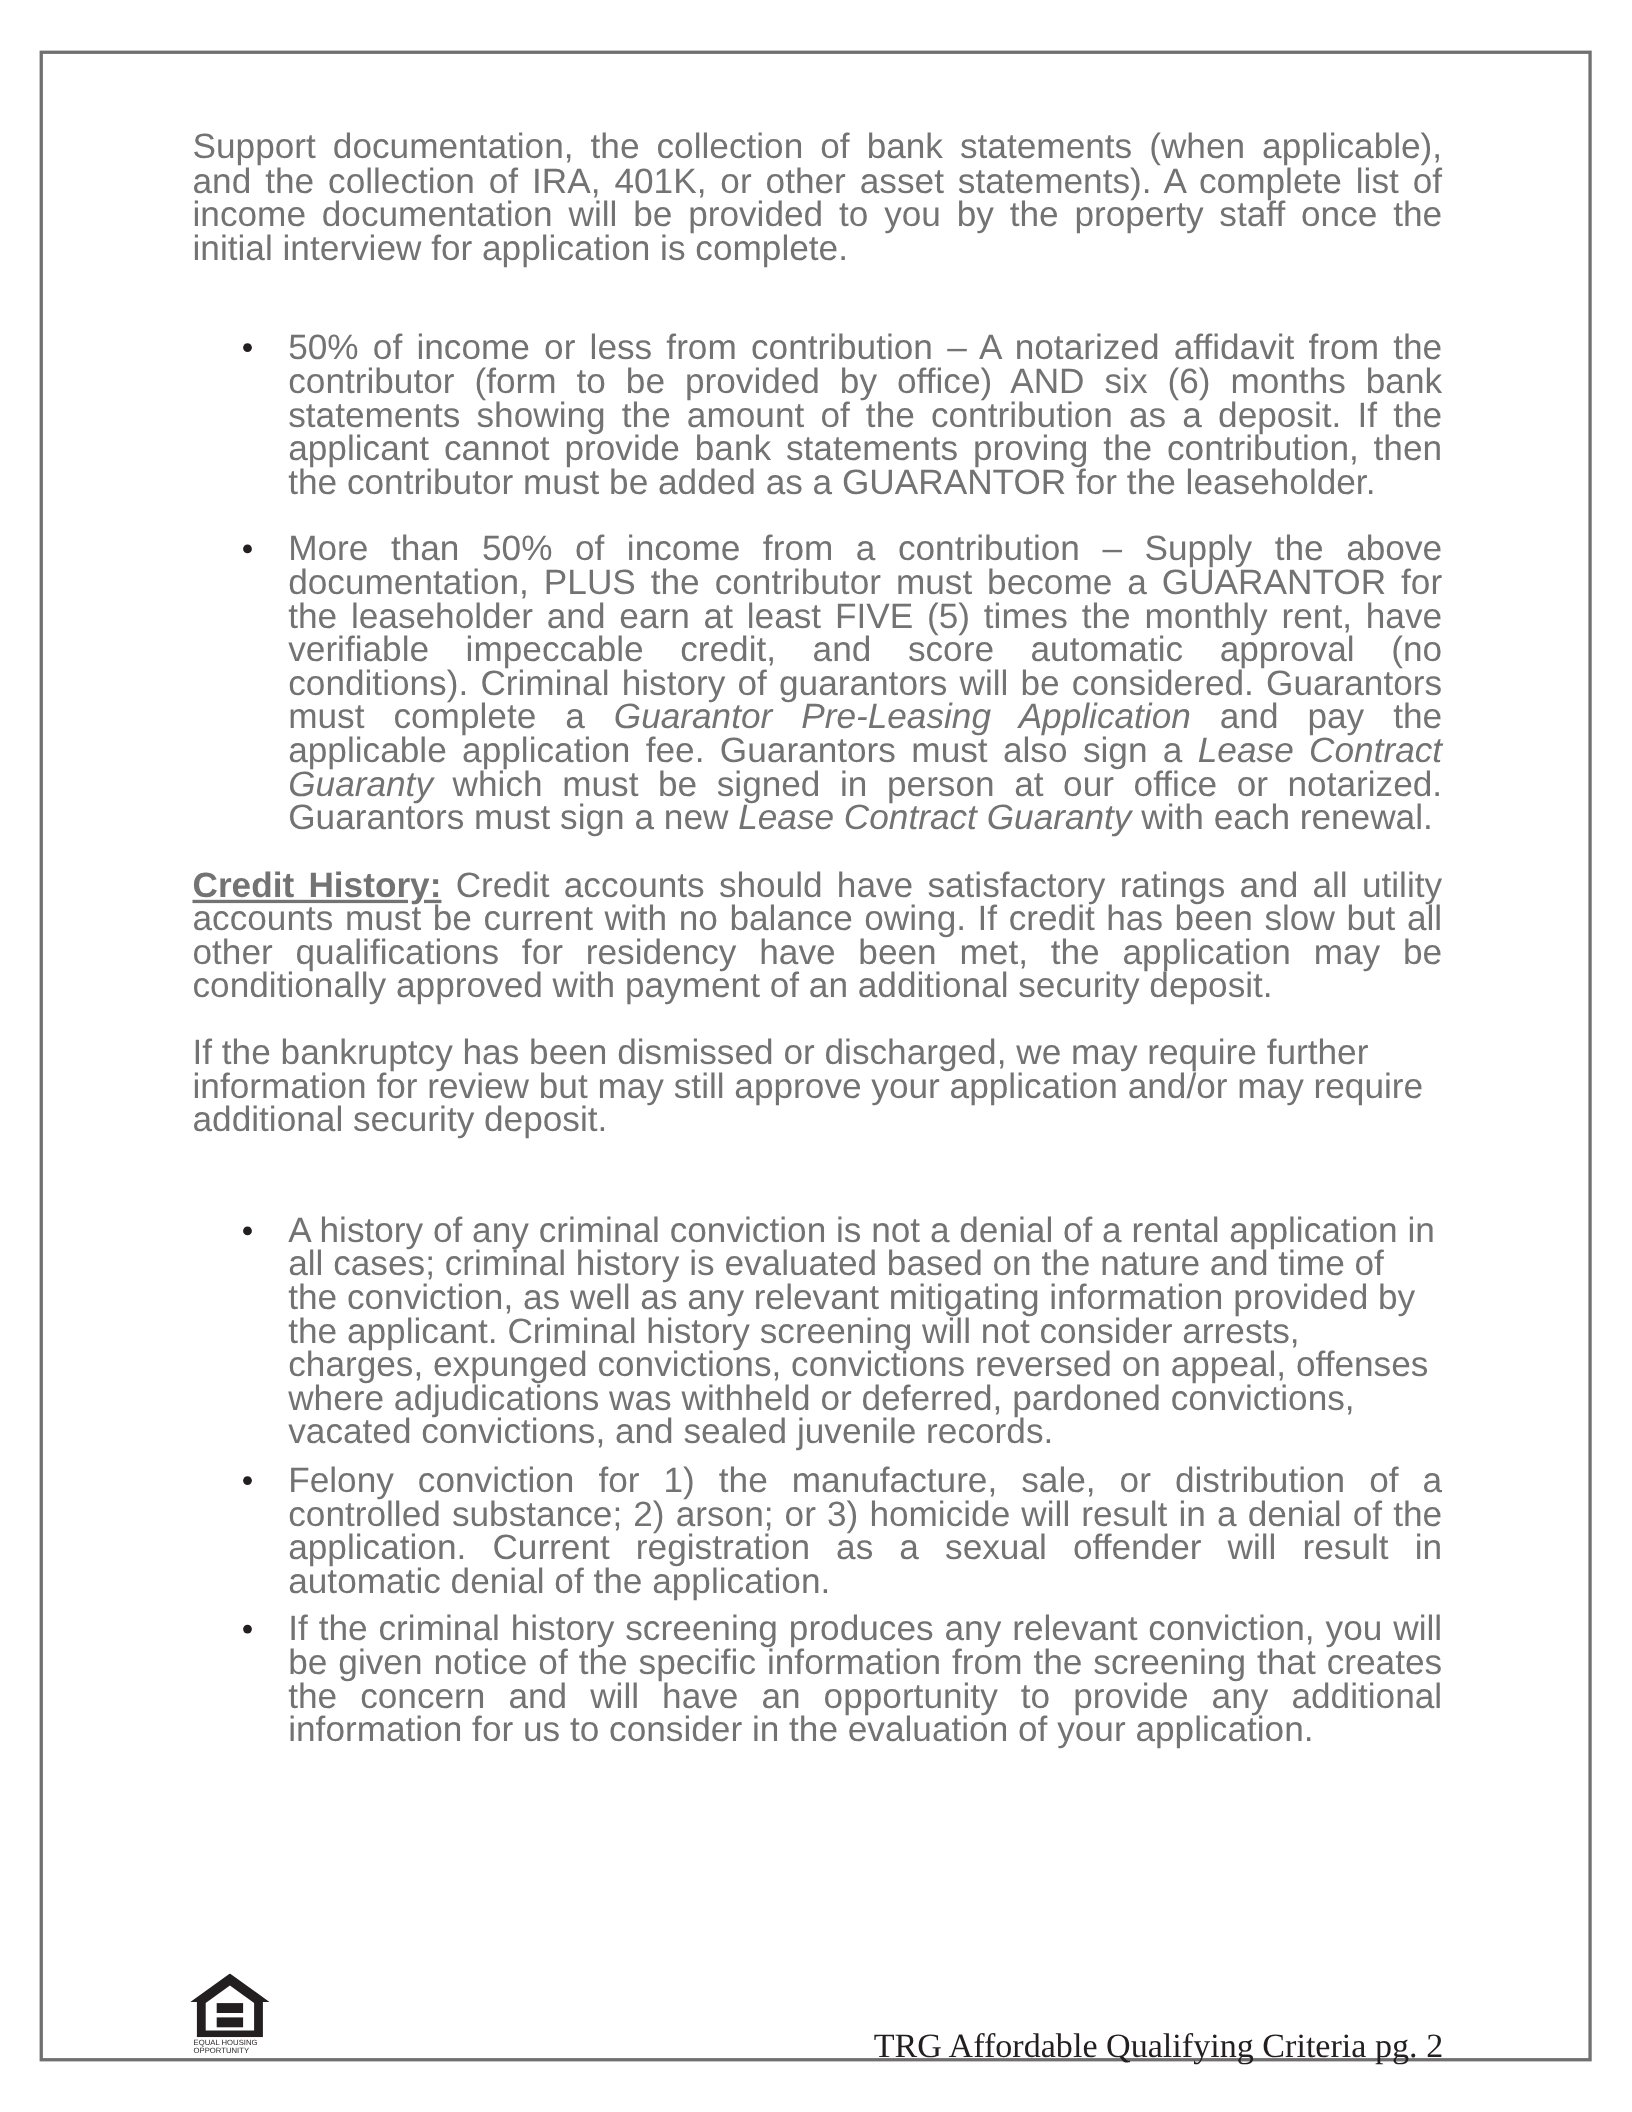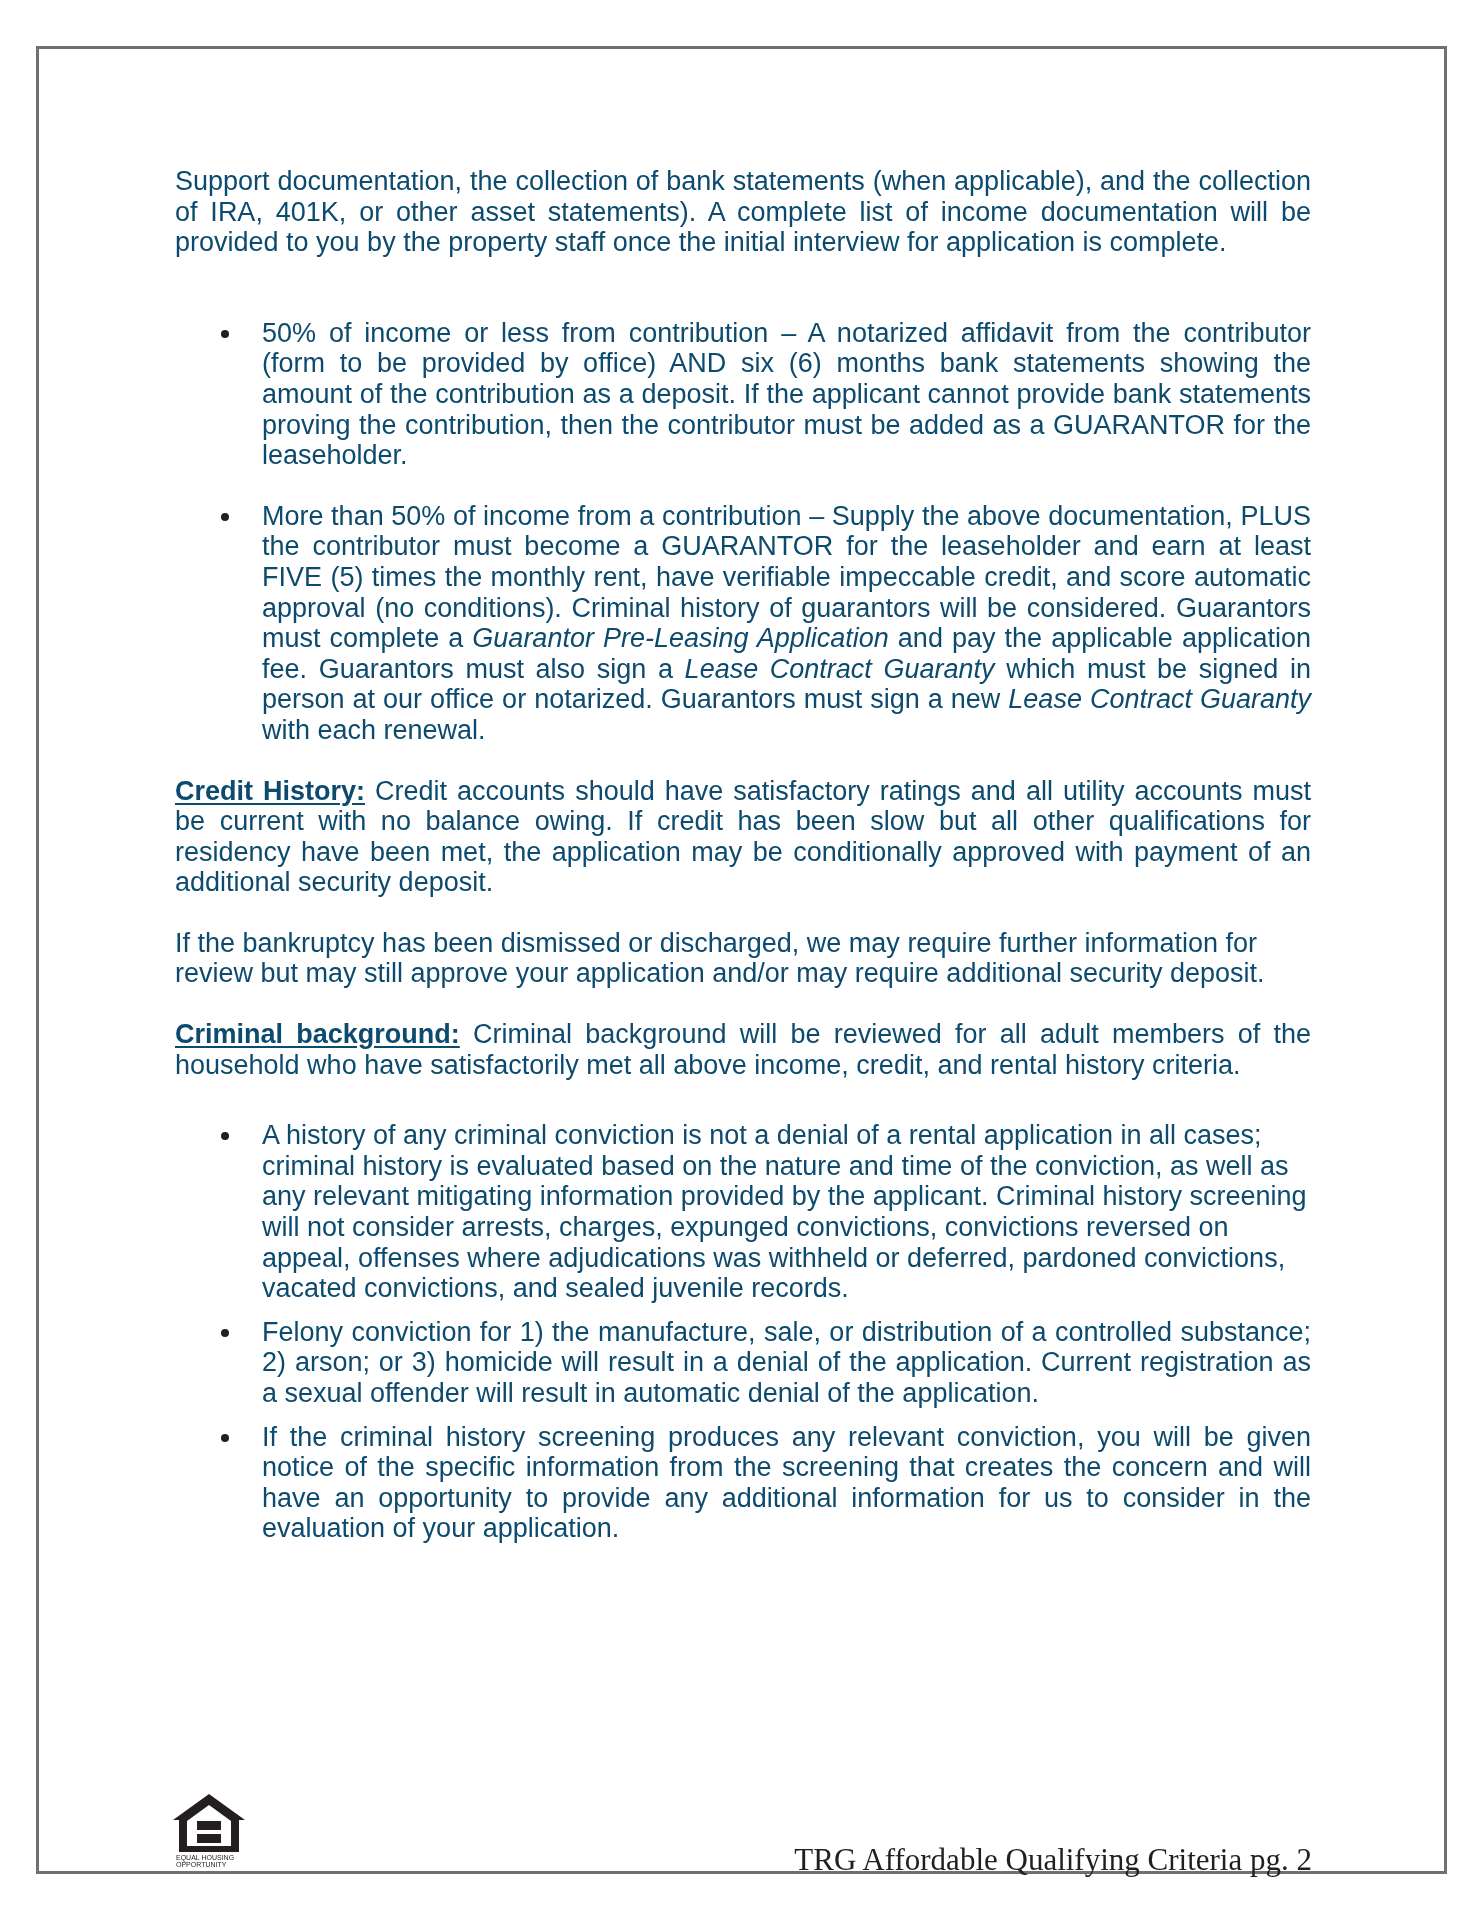--- a/index.html
+++ b/index.html
@@ -3,22 +3,22 @@
 <meta charset="utf-8">
 <style>
   html, body { margin: 0; padding: 0; background: #ffffff; }
   body { width: 1484px; height: 1920px; position: relative; overflow: hidden; }
   .page-frame {
     position: absolute; left: 36px; top: 46px; width: 1405px; height: 1822px;
     border: 3px solid #707070; box-sizing: content-box;
   }
   .content {
     position: absolute; left: 175px; top: 118px; width: 1136px;
-    font-family: "Liberation Sans", sans-serif; font-size: 27px; line-height: 30.6px;
-    color: #0c4a6e; text-align: justify; margin-top: 48px;
+    font-family: "Liberation Sans", sans-serif; font-size: 32px; line-height: 30.6px;
+    color: #737373; text-align: justify;
   }
   .content p { margin: 0; }
   .gap-m { height: 30px; }
   ul.bullets { list-style: none; margin: 0; padding: 0; }
   ul.bullets li { position: relative; padding-left: 87px; margin: 0; }
   ul.bullets li .bullet-dot {
     position: absolute; left: 46px; top: 12px; width: 8px; height: 8px; border-radius: 50%; background: #231f20;
   }
   .u { text-decoration: underline; text-underline-offset: 3px; }
   .heading { font-weight: bold; text-decoration: underline; text-underline-offset: 3px; }
@@ -63,21 +63,20 @@
   <div class="gap-m"></div>
 
   <p><span class="heading">Credit History:</span><span> Credit accounts should have satisfactory ratings and all utility accounts must be current with no balance owing. If credit has been slow but all other qualifications for residency have been met, the application may be conditionally approved with payment of an additional security deposit.</span></p>
 
   <div class="gap-m"></div>
 
   <p class="left">If the bankruptcy has been dismissed or discharged, we may require further information for review but may still approve your application and/or may require additional security deposit.</p>
 
   <div class="gap-m"></div>
 
-  <p><span class="heading">Criminal background:</span><span> Criminal background will be reviewed for all adult members of the household who have satisfactorily met all above income, credit, and rental history criteria.</span></p>
 
   <div style="height:40px"></div>
 
   <ul class="bullets">
     <li class="left">
       <span class="bullet-dot"></span>
       <span>A history of any criminal conviction is not a denial of a rental application in all cases; criminal history is evaluated based on the nature and time of the conviction, as well as any relevant mitigating information provided by the applicant. Criminal history screening will not consider arrests, charges, expunged convictions, convictions reversed on appeal, offenses where adjudications was withheld or deferred, pardoned convictions, vacated convictions, and sealed juvenile records.</span>
     </li>
     <li style="margin-top:13px">
       <span class="bullet-dot"></span>

